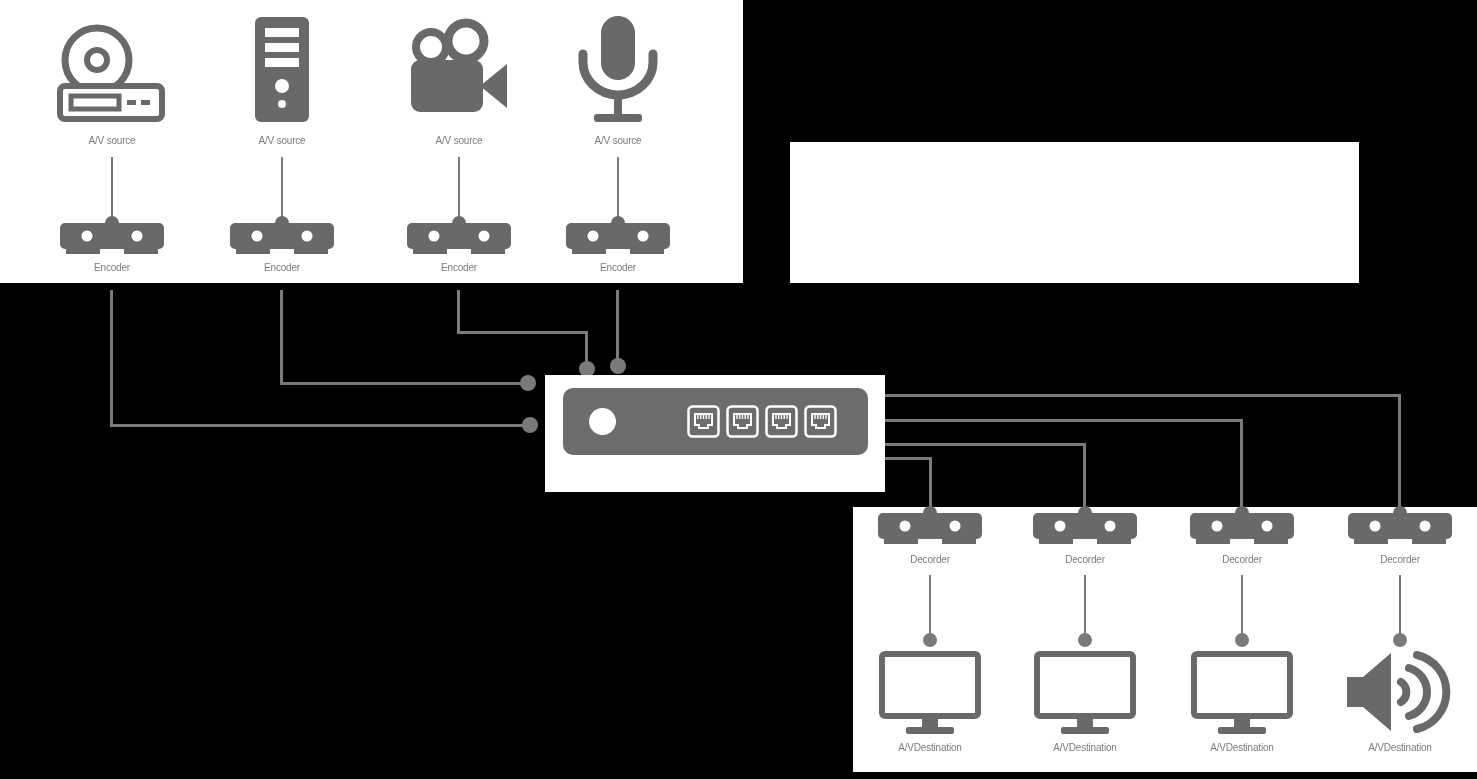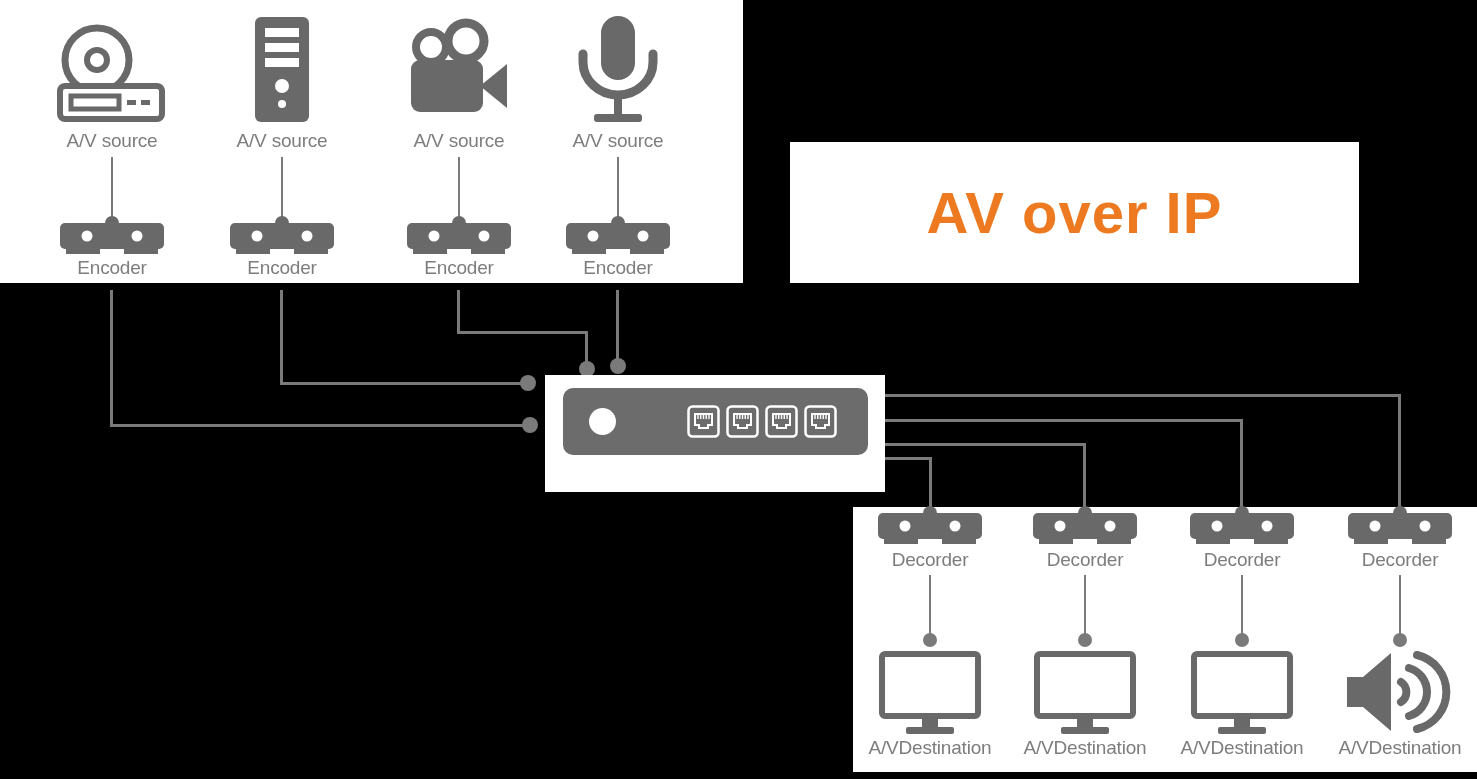--- a/index.html
+++ b/index.html
@@ -1,20 +1,20 @@
 <!DOCTYPE html>
 <html><head>
 <meta charset="utf-8">
 <style>
   html,body{margin:0;padding:0;background:#000;}
   #stage{position:relative;width:1477px;height:779px;background:#000;overflow:hidden;
          font-family:"Liberation Sans", sans-serif;}
   .panel{position:absolute;background:#fff;}
   .abs{position:absolute;}
-  .lbl{position:absolute;color:#7d7d7d;font-size:19px;text-align:center;line-height:18px;
+  .lbl{position:absolute;color:#7d7d7d;font-size:10px;text-align:center;line-height:18px;
        letter-spacing:-0.2px;white-space:nowrap;}
   .h-line{position:absolute;height:3px;background:#7a7a7a;}
   .v-line{position:absolute;width:3px;background:#7a7a7a;}
   .v-thin{position:absolute;width:2px;background:#7a7a7a;}
   .dot{position:absolute;width:16px;height:16px;border-radius:50%;background:#7a7a7a;}
   .dot-sm{position:absolute;width:14px;height:14px;border-radius:50%;background:#7a7a7a;}
   .artifact{position:absolute;top:0;height:5px;background:#5a5a5a;}
   .title{position:absolute;left:790px;top:142px;width:569px;height:141px;
          display:flex;align-items:center;justify-content:center;
          color:#ED7A21;font-size:58px;font-weight:bold;letter-spacing:1px;}
@@ -108,21 +108,20 @@
     <circle cx="27" cy="21" r="5.5" fill="#fff"></circle>
     <circle cx="77" cy="21" r="5.5" fill="#fff"></circle>
   </svg>
 
   <div class="lbl" style="left:42px;top:259px;width:140px;">Encoder</div>
   <div class="lbl" style="left:212px;top:259px;width:140px;">Encoder</div>
   <div class="lbl" style="left:389px;top:259px;width:140px;">Encoder</div>
   <div class="lbl" style="left:548px;top:259px;width:140px;">Encoder</div>
 
   <div class="panel" style="left:790px;top:142px;width:569px;height:141px;"></div>
-  <div class="title">AV over IP</div>
 
   <div class="v-line" style="left:110px;top:290px;height:137px;"></div>
   <div class="h-line" style="left:110px;top:424px;width:415px;"></div>
   <div class="dot" style="left:522px;top:417px;"></div>
 
   <div class="v-line" style="left:280px;top:290px;height:95px;"></div>
   <div class="h-line" style="left:280px;top:382px;width:243px;"></div>
   <div class="dot" style="left:520px;top:375px;"></div>
 
   <div class="v-line" style="left:457px;top:290px;height:44px;"></div>

